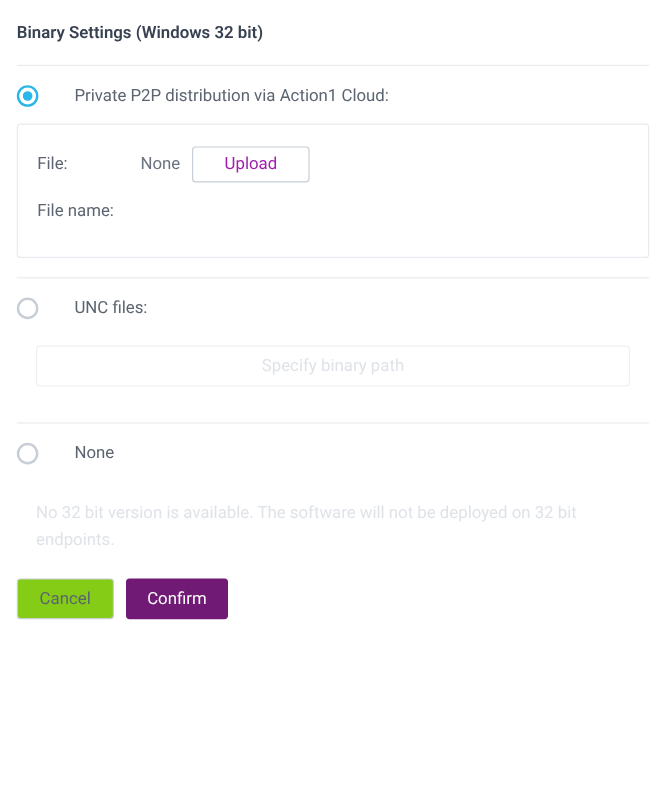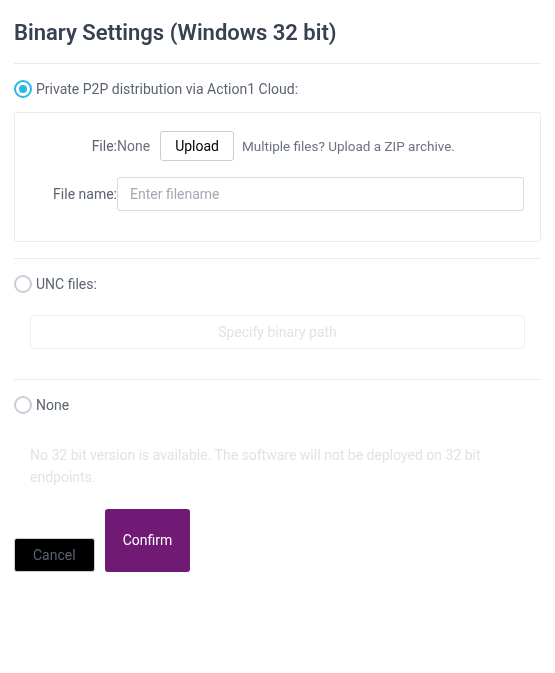--- a/index.html
+++ b/index.html
@@ -5,34 +5,34 @@
     * { box-sizing: border-box; margin: 0; padding: 0; }
     body {
       font-family: -apple-system, BlinkMacSystemFont, "Segoe UI", Roboto, Arial, sans-serif;
       background: #fff;
       width: 555px;
       padding: 20px 14px;
       color: #6b7280;
       font-size: 14px;
     }
     .title {
-      font-size: 22px;
+      font-size: 14px;
       font-weight: 600;
       color: #374151;
       margin-bottom: 18px;
     }
     .section-divider {
       border: none;
       border-top: 1px solid #e8ebef;
       margin: 0;
     }
     .option-row {
       display: flex;
       align-items: center;
-      gap: 4px;
+      gap: 30px;
       padding: 16px 0 14px 0;
     }
     .radio {
       width: 18px;
       height: 18px;
       border-radius: 50%;
       border: 2px solid #c8ced6;
       display: inline-flex;
       align-items: center;
       justify-content: center;
@@ -76,32 +76,31 @@
     .form-row {
       display: flex;
       align-items: center;
       margin-bottom: 16px;
     }
     .form-label {
       width: 86px;
       color: #5b6470;
       font-size: 14px;
       flex-shrink: 0;
-      text-align: right;
     }
     .file-value {
       color: #6b7280;
       margin-right: 10px;
     }
     .upload-btn {
       border: 1px solid #c8ced6;
       background: #fff;
-      color: #000000;
-      font-size: 14px;
-      padding: 6px 14px;
+      color: #a21caf;
+      font-size: 14px;
+      padding: 6px 26px;
       border-radius: 3px;
       cursor: pointer;
       font-family: inherit;
     }
     .upload-hint {
       color: #6b7280;
       font-size: 13.5px;
       margin-left: 8px;
     }
     .text-input {
@@ -137,24 +136,23 @@
       margin-top: 12px;
     }
     .btn {
       font-family: inherit;
       font-size: 14px;
       padding: 8px 18px;
       border-radius: 3px;
       cursor: pointer;
     }
     .btn-secondary {
-      background: #000000;
+      background: #84cc16;
       color: #5b6470;
       border: 1px solid #c8ced6;
-      margin-top: 29px;
     }
     .btn-primary {
       background: #701a75;
       color: #fff;
       border: none;
     }
   </style>
 </head>
 <body>
 
@@ -165,25 +163,23 @@
 <div class="option-row">
   <span class="radio selected"></span>
   <span class="option-label">Private P2P distribution via Action1 Cloud:</span>
 </div>
 
 <div class="panel">
   <div class="form-row">
     <span class="form-label">File:</span>
     <span class="file-value">None</span>
     <button class="upload-btn">Upload</button>
-    <span class="upload-hint">Multiple files? Upload a ZIP archive.</span>
   </div>
   <div class="form-row">
     <span class="form-label">File name:</span>
-    <input type="text" class="text-input" placeholder="Enter filename" style="">
   </div>
 </div>
 
 <hr class="section-divider">
 
 <div class="option-row">
   <span class="radio"></span>
   <span class="option-label">UNC files:</span>
 </div>
 

